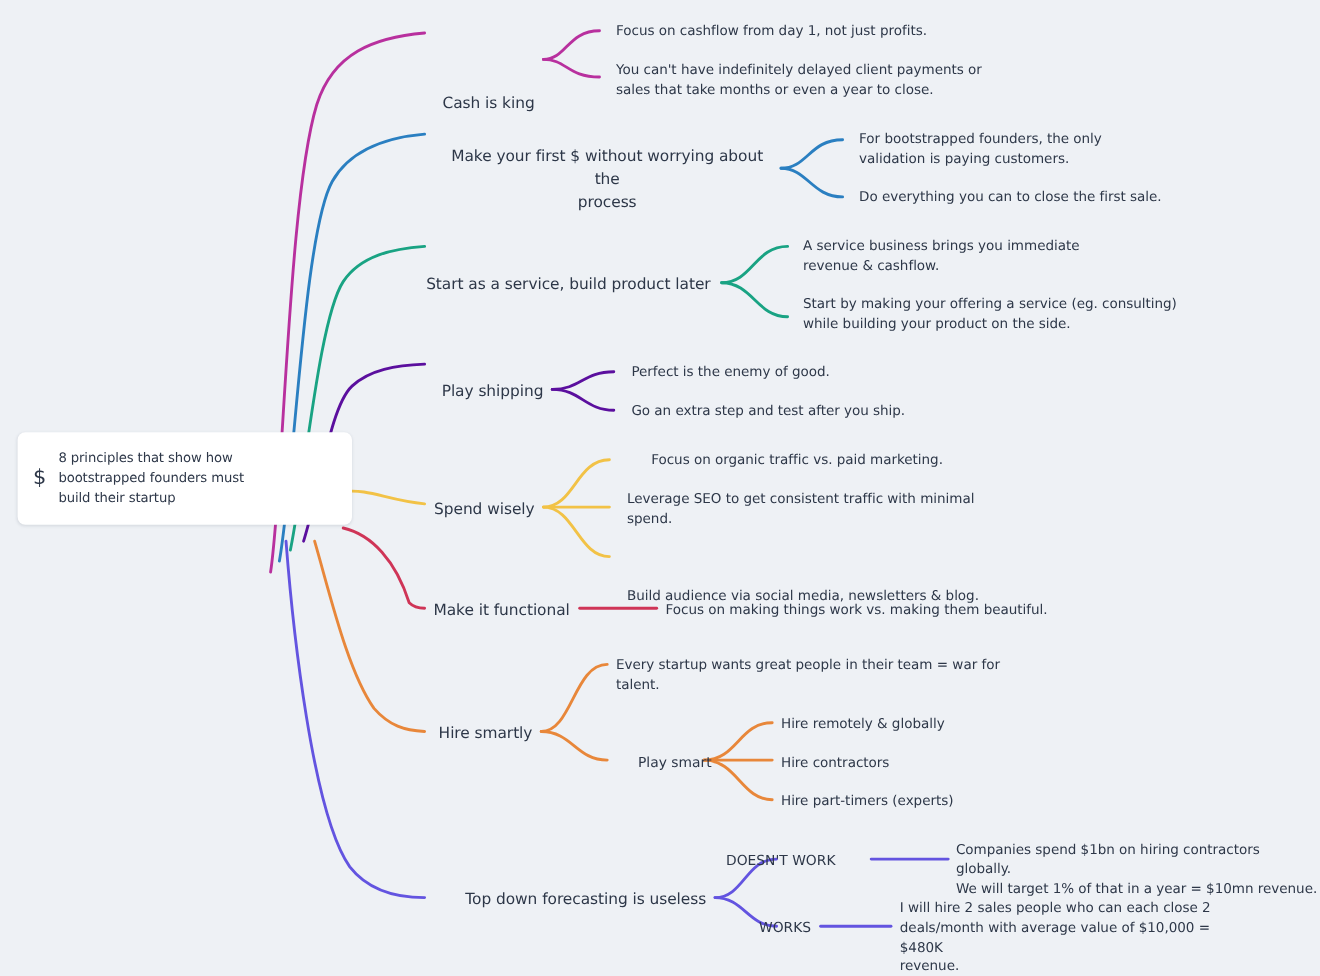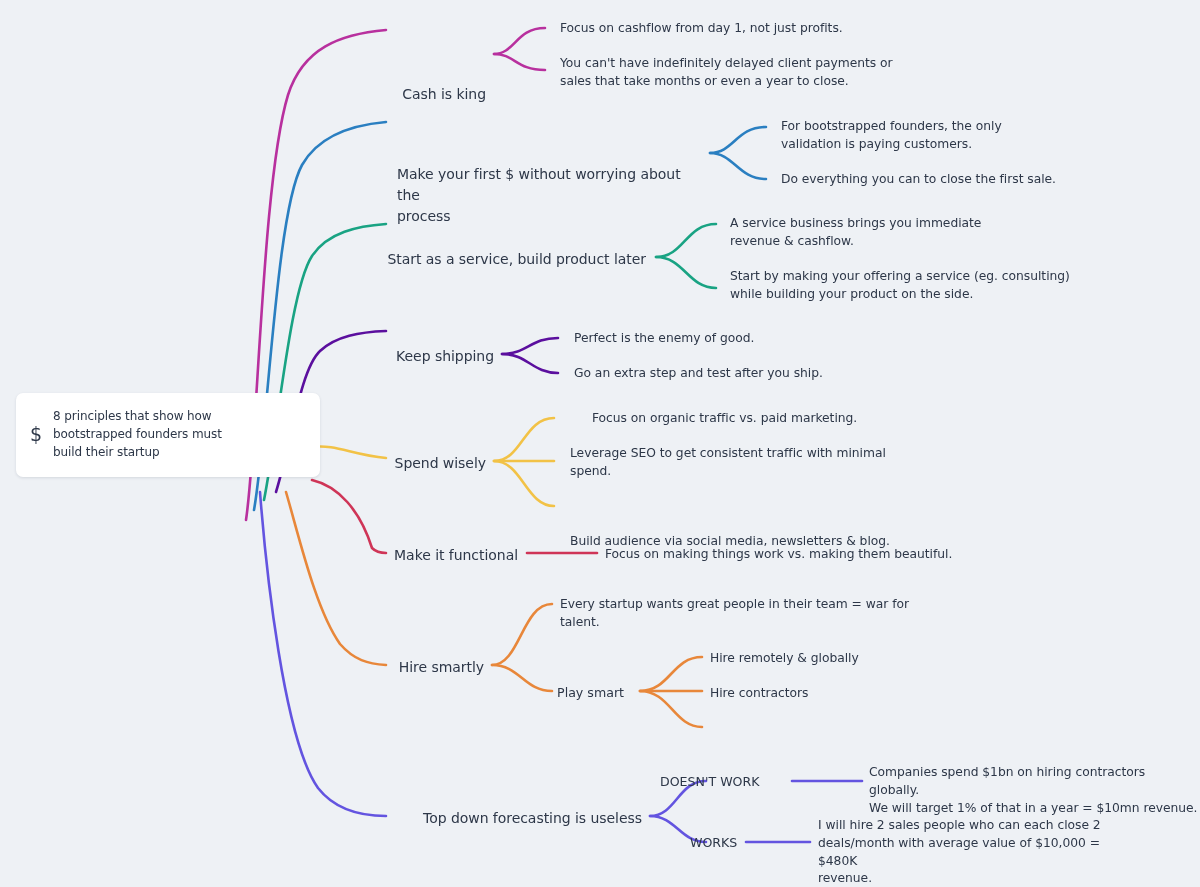--- a/index.html
+++ b/index.html
@@ -67,22 +67,21 @@
   }
   .branch-label {
     position: absolute;
     font-size: 14px;
     line-height: 1.5;
     color: #2d3748;
     text-align: right;
     letter-spacing: -0.05px;
   }
   .branch-label.left-anchored {
-    text-align: left;
-    margin-top: 32px;
+    text-align: center;
   }
   .leaf-label {
     position: absolute;
     font-size: 12.3px;
     line-height: 1.45;
     color: #2d3748;
     letter-spacing: -0.03px;
   }
   .sub-label {
     position: absolute;
@@ -173,21 +172,21 @@
     <div class="branch-label" style="left:316px; top:249px; width:330px;">Start as a service, build product later</div>
     <div class="leaf-label" style="left:730px; top:215px; width:350px;">
       <div>A service business brings you immediate</div>
       <div>revenue &amp; cashflow.</div>
     </div>
     <div class="leaf-label" style="left:730px; top:268px; width:360px;">
       <div>Start by making your offering a service (eg. consulting)</div>
       <div>while building your product on the side.</div>
     </div>
 
-    <div class="branch-label" style="left:286px; top:346px; width:208px;">Keep shipping</div>
+    <div class="branch-label" style="left:286px; top:346px; width:208px;">Play shipping</div>
     <div class="leaf-label" style="left:574px; top:330px; width:330px;">
       <div>Perfect is the enemy of good.</div>
     </div>
     <div class="leaf-label" style="left:574px; top:365px; width:330px;">
       <div>Go an extra step and test after you ship.</div>
     </div>
 
     <div class="branch-label" style="left:286px; top:453px; width:200px;">Spend wisely</div>
     <div class="leaf-label" style="left:570px; top:410px; width:380px;margin-left:22px;">
       <div>Focus on organic traffic vs. paid marketing.</div>
@@ -203,23 +202,24 @@
     <div class="branch-label" style="left:286px; top:545px; width:232px;">Make it functional</div>
     <div class="leaf-label" style="left:605px; top:546px; width:400px;">
       <div>Focus on making things work vs. making them beautiful.</div>
     </div>
 
     <div class="branch-label" style="left:286px; top:657px; width:198px;">Hire smartly</div>
     <div class="leaf-label" style="left:560px; top:596px; width:370px;">
       <div>Every startup wants great people in their team = war for</div>
       <div>talent.</div>
     </div>
-    <div class="sub-label" style="left:544px; top:684px; width:80px; text-align:right;">Play smart</div>
+    <div class="sub-label" style="left:580px; top:684px; width:80px; text-align:left;">Play smart</div>
     <div class="leaf-label" style="left:710px; top:650px; width:260px;">Hire remotely &amp; globally</div>
     <div class="leaf-label" style="left:710px; top:685px; width:260px;">Hire contractors</div>
+    <div class="leaf-label" style="left:710px; top:720px; width:260px;">Hire part-timers (experts)</div>
 
     <div class="branch-label" style="left:286px; top:808px; width:356px;">Top down forecasting is useless</div>
     <div class="sub-label" style="left:660px; top:773px; width:100px; text-align:left;">DOESN'T WORK</div>
     <div class="leaf-label" style="left:869px; top:764px; width:330px;">
       <div>Companies spend $1bn on hiring contractors globally.</div>
       <div>We will target 1% of that in a year = $10mn revenue.</div>
     </div>
     <div class="sub-label" style="left:690px; top:834px; width:60px; text-align:left;">WORKS</div>
     <div class="leaf-label" style="left:818px; top:817px; width:320px;">
       <div>I will hire 2 sales people who can each close 2</div>

